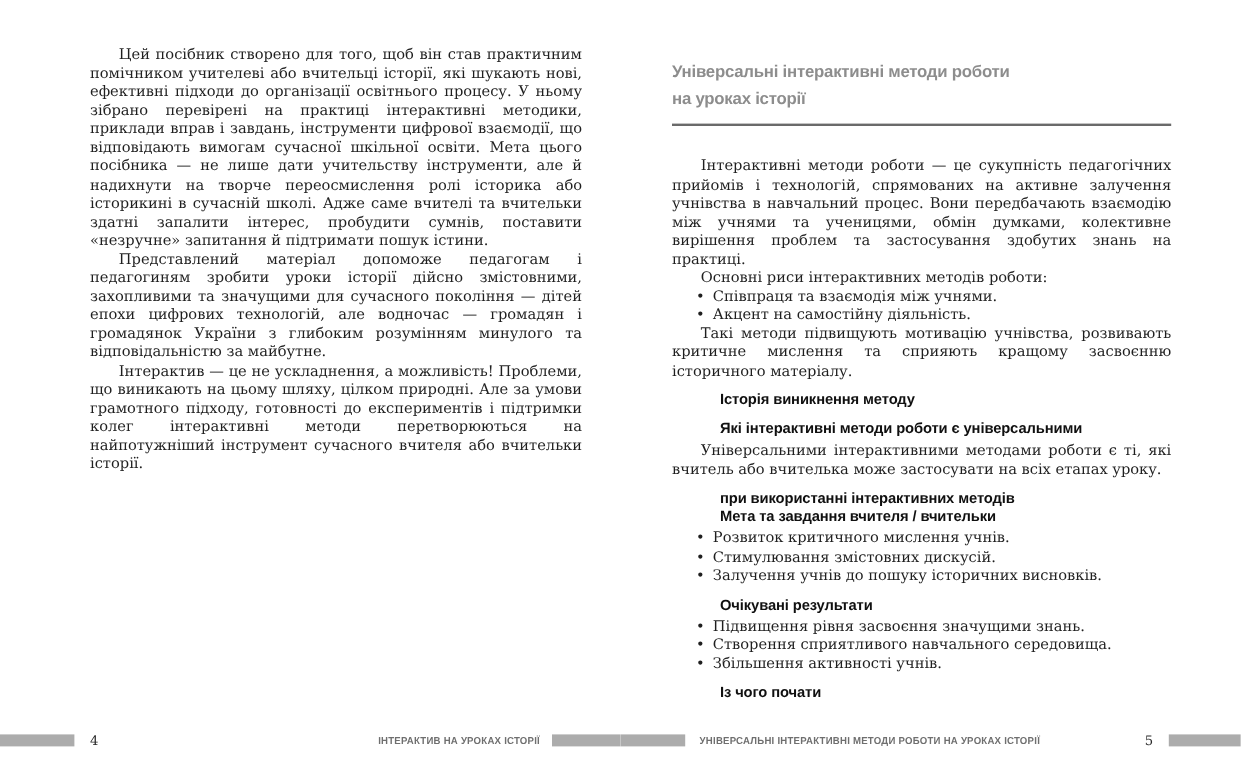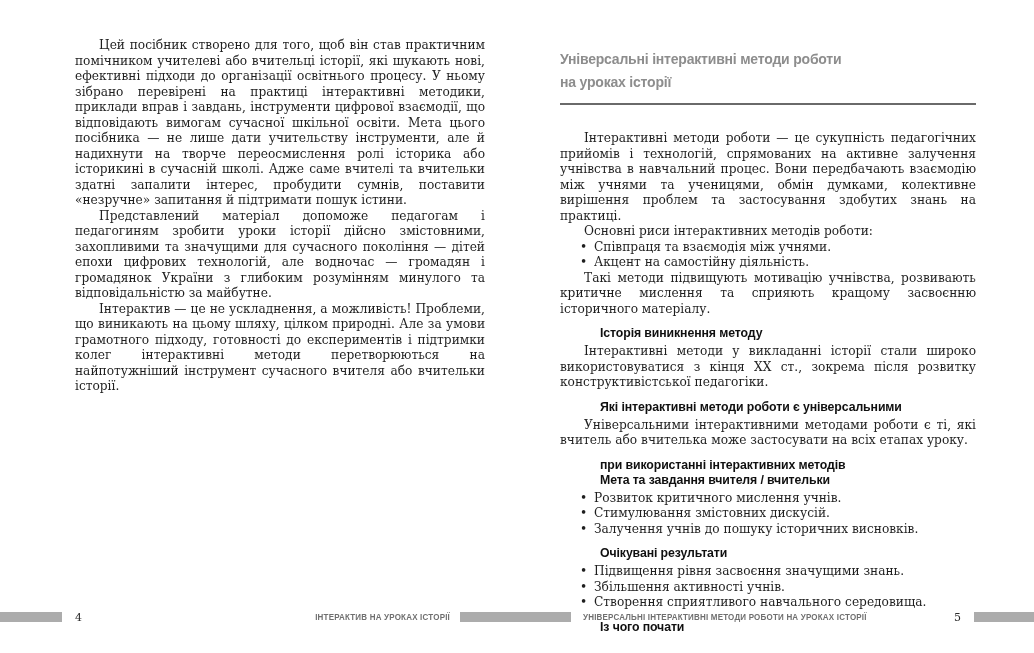--- a/index.html
+++ b/index.html
@@ -100,21 +100,20 @@
         <p class="lead">Основні риси інтерактивних методів роботи:</p>
         <ul class="dots">
           <li>Співпраця та взаємодія між учнями.</li>
           <li>Акцент на самостійну діяльність.</li>
         </ul>
         <p>Такі методи підвищують мотивацію учнівства, розвивають критичне мислення та сприяють кращому засвоєнню історичного матеріалу.</p>
 
         <h3 class="sec">
           <span>Історія виникнення методу</span>
         </h3>
-        <p>Інтерактивні методи у викладанні історії стали широко використовуватися з кінця XX ст., зокрема після розвитку конструктивістської педагогіки.</p>
 
         <h3 class="sec">
           <span>Які інтерактивні методи роботи є універсальними</span>
         </h3>
         <p>Універсальними інтерактивними методами роботи є ті, які вчитель або вчителька може застосувати на всіх етапах уроку.</p>
 
         <h3 class="sec">
           <span class="hline">при використанні інтерактивних методів</span>
           <span class="hline">Мета та завдання вчителя / вчительки</span>
         </h3>
@@ -122,22 +121,22 @@
           <li>Розвиток критичного мислення учнів.</li>
           <li>Стимулювання змістовних дискусій.</li>
           <li>Залучення учнів до пошуку історичних висновків.</li>
         </ul>
 
         <h3 class="sec">
           <span>Очікувані результати</span>
         </h3>
         <ul class="dots">
           <li>Підвищення рівня засвоєння значущими знань.</li>
+          <li>Створення сприятливого навчального середовища.</li>
           <li>Збільшення активності учнів.</li>
-          <li>Створення сприятливого навчального середовища.</li>
         </ul>
 
         <h3 class="sec">
           <span>Із чого почати</span>
         </h3>
 
       </div>
 
     </div>
     <div class="footer footer-right">

